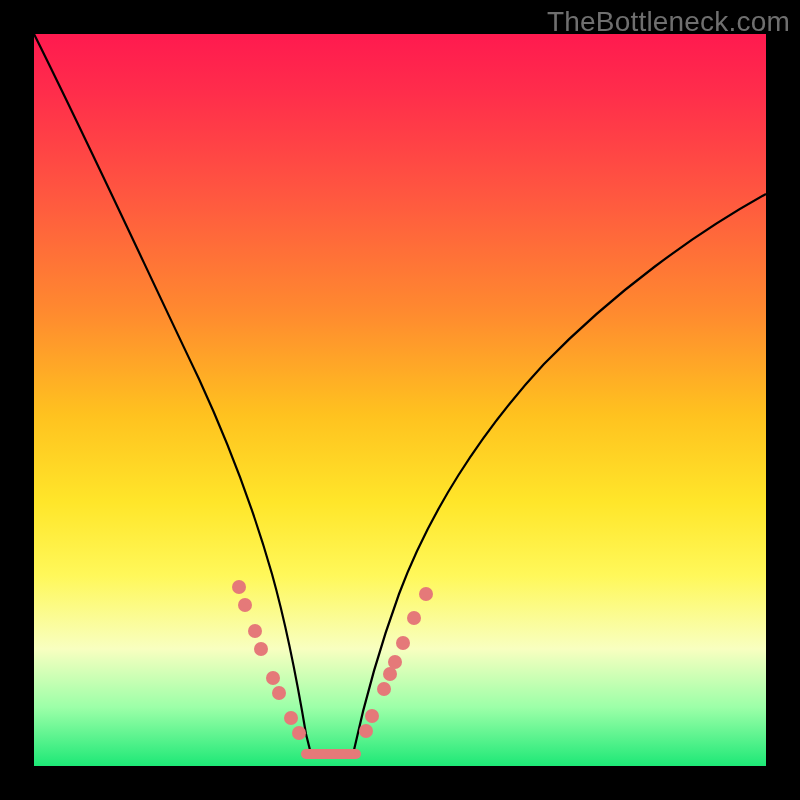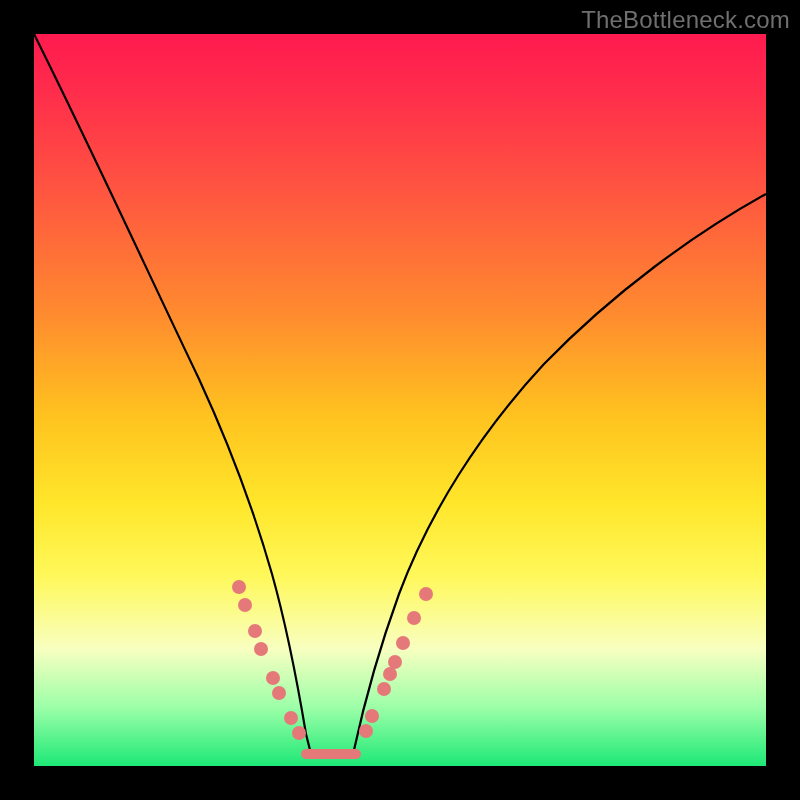--- a/index.html
+++ b/index.html
@@ -38,21 +38,21 @@
       #f8ffc0 84%,
       #9cffa8 92%,
       #1de876 100%
     );
   }
   .watermark {
     position: absolute;
     top: 6px;
     right: 10px;
     color: #6f6f6f;
-    font-size: 24px;
+    font-size: 28px;
     font-weight: 400;
     letter-spacing: 0.2px;
     user-select: none;
   }
   svg.curves {
     position: absolute;
     left: 34px;
     top: 34px;
     width: 732px;
     height: 732px;

